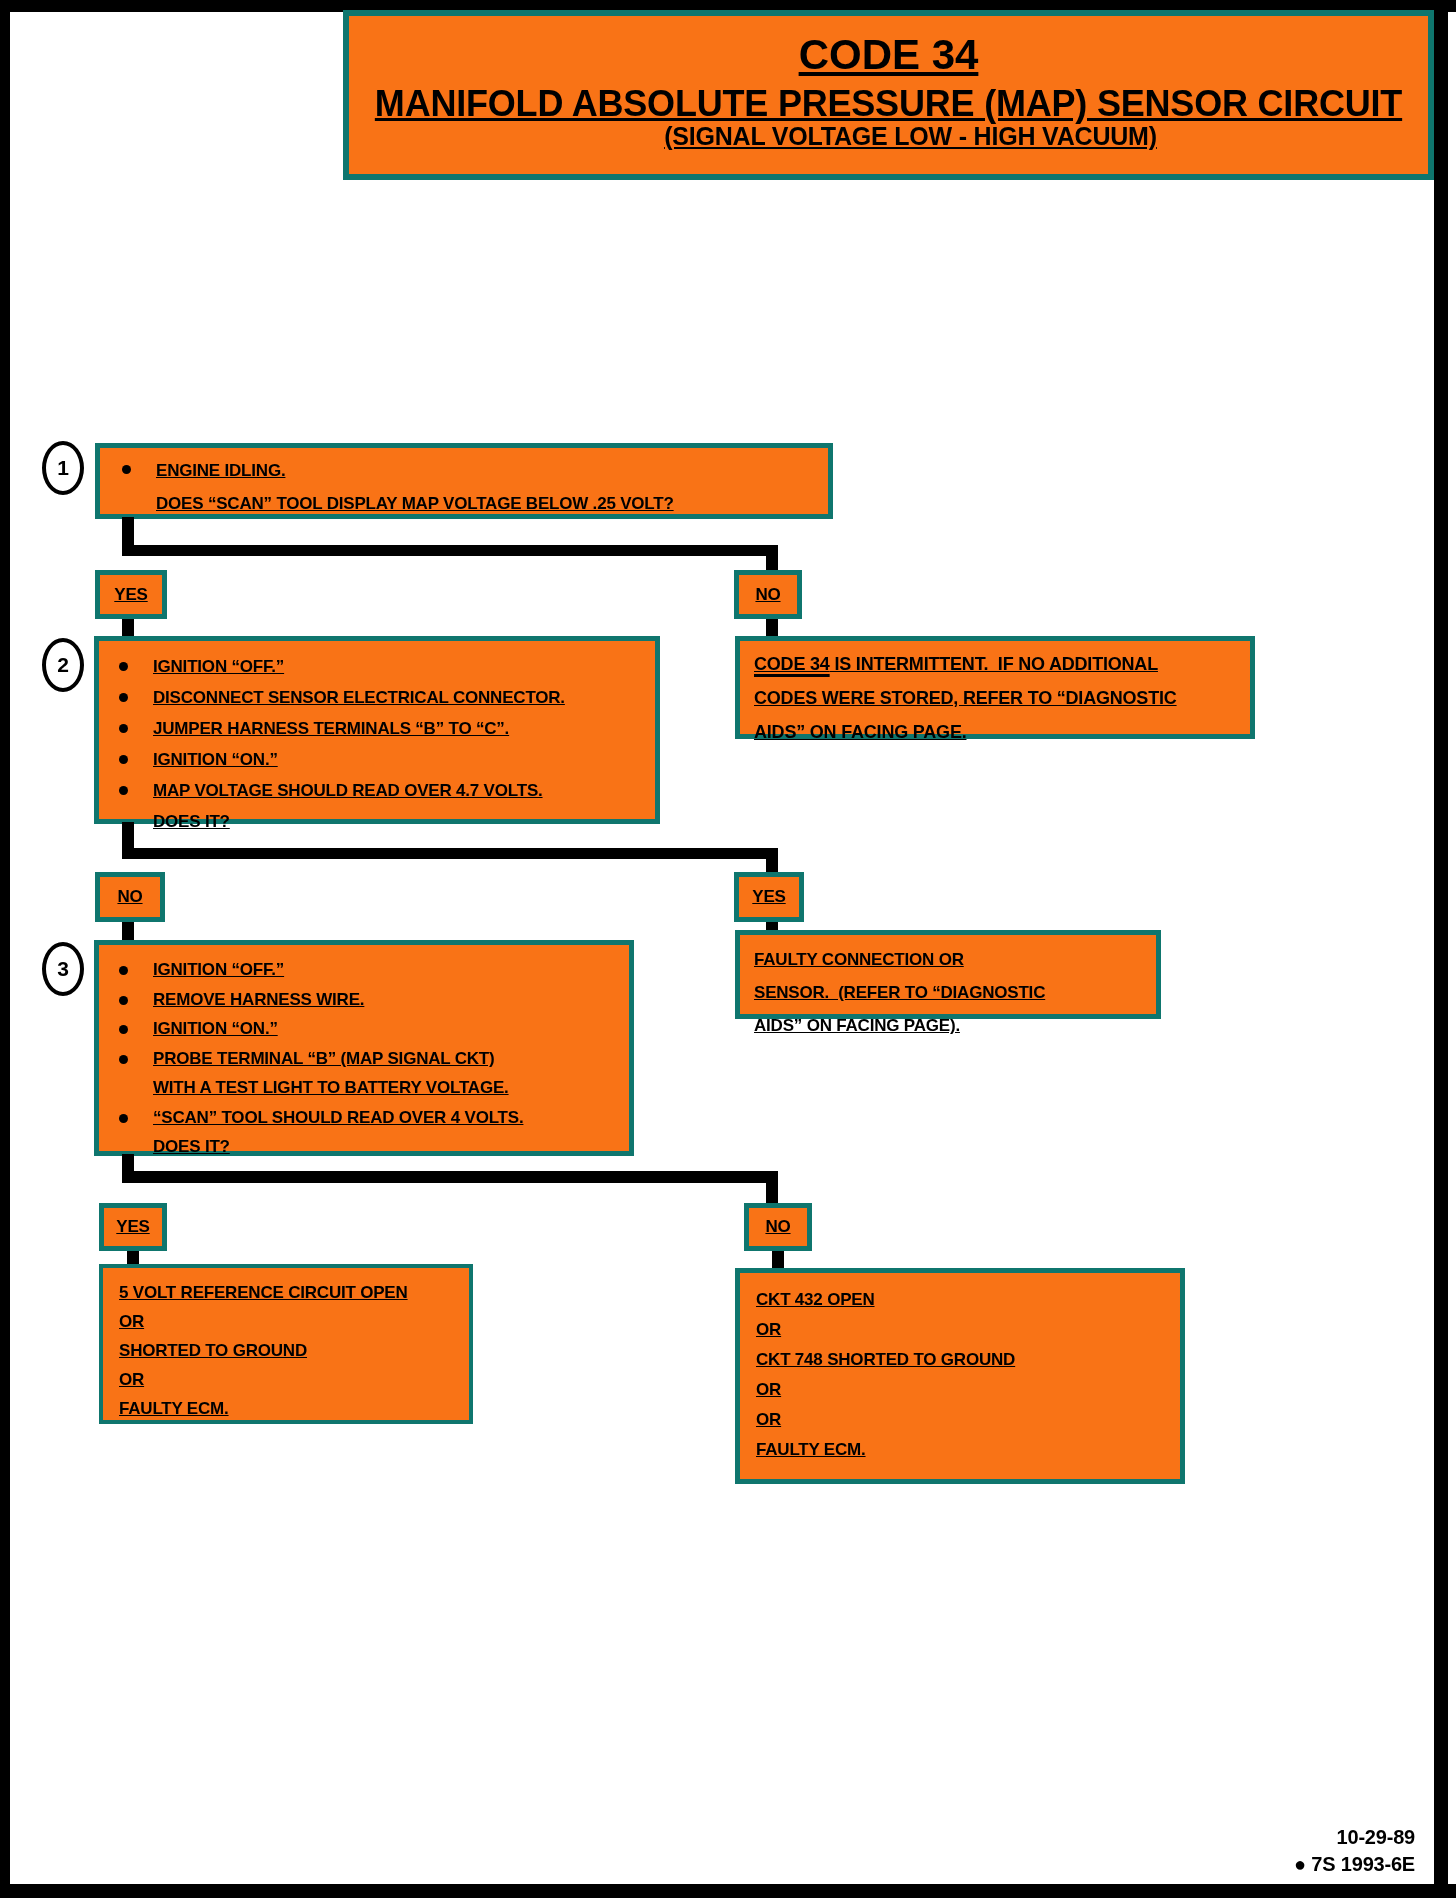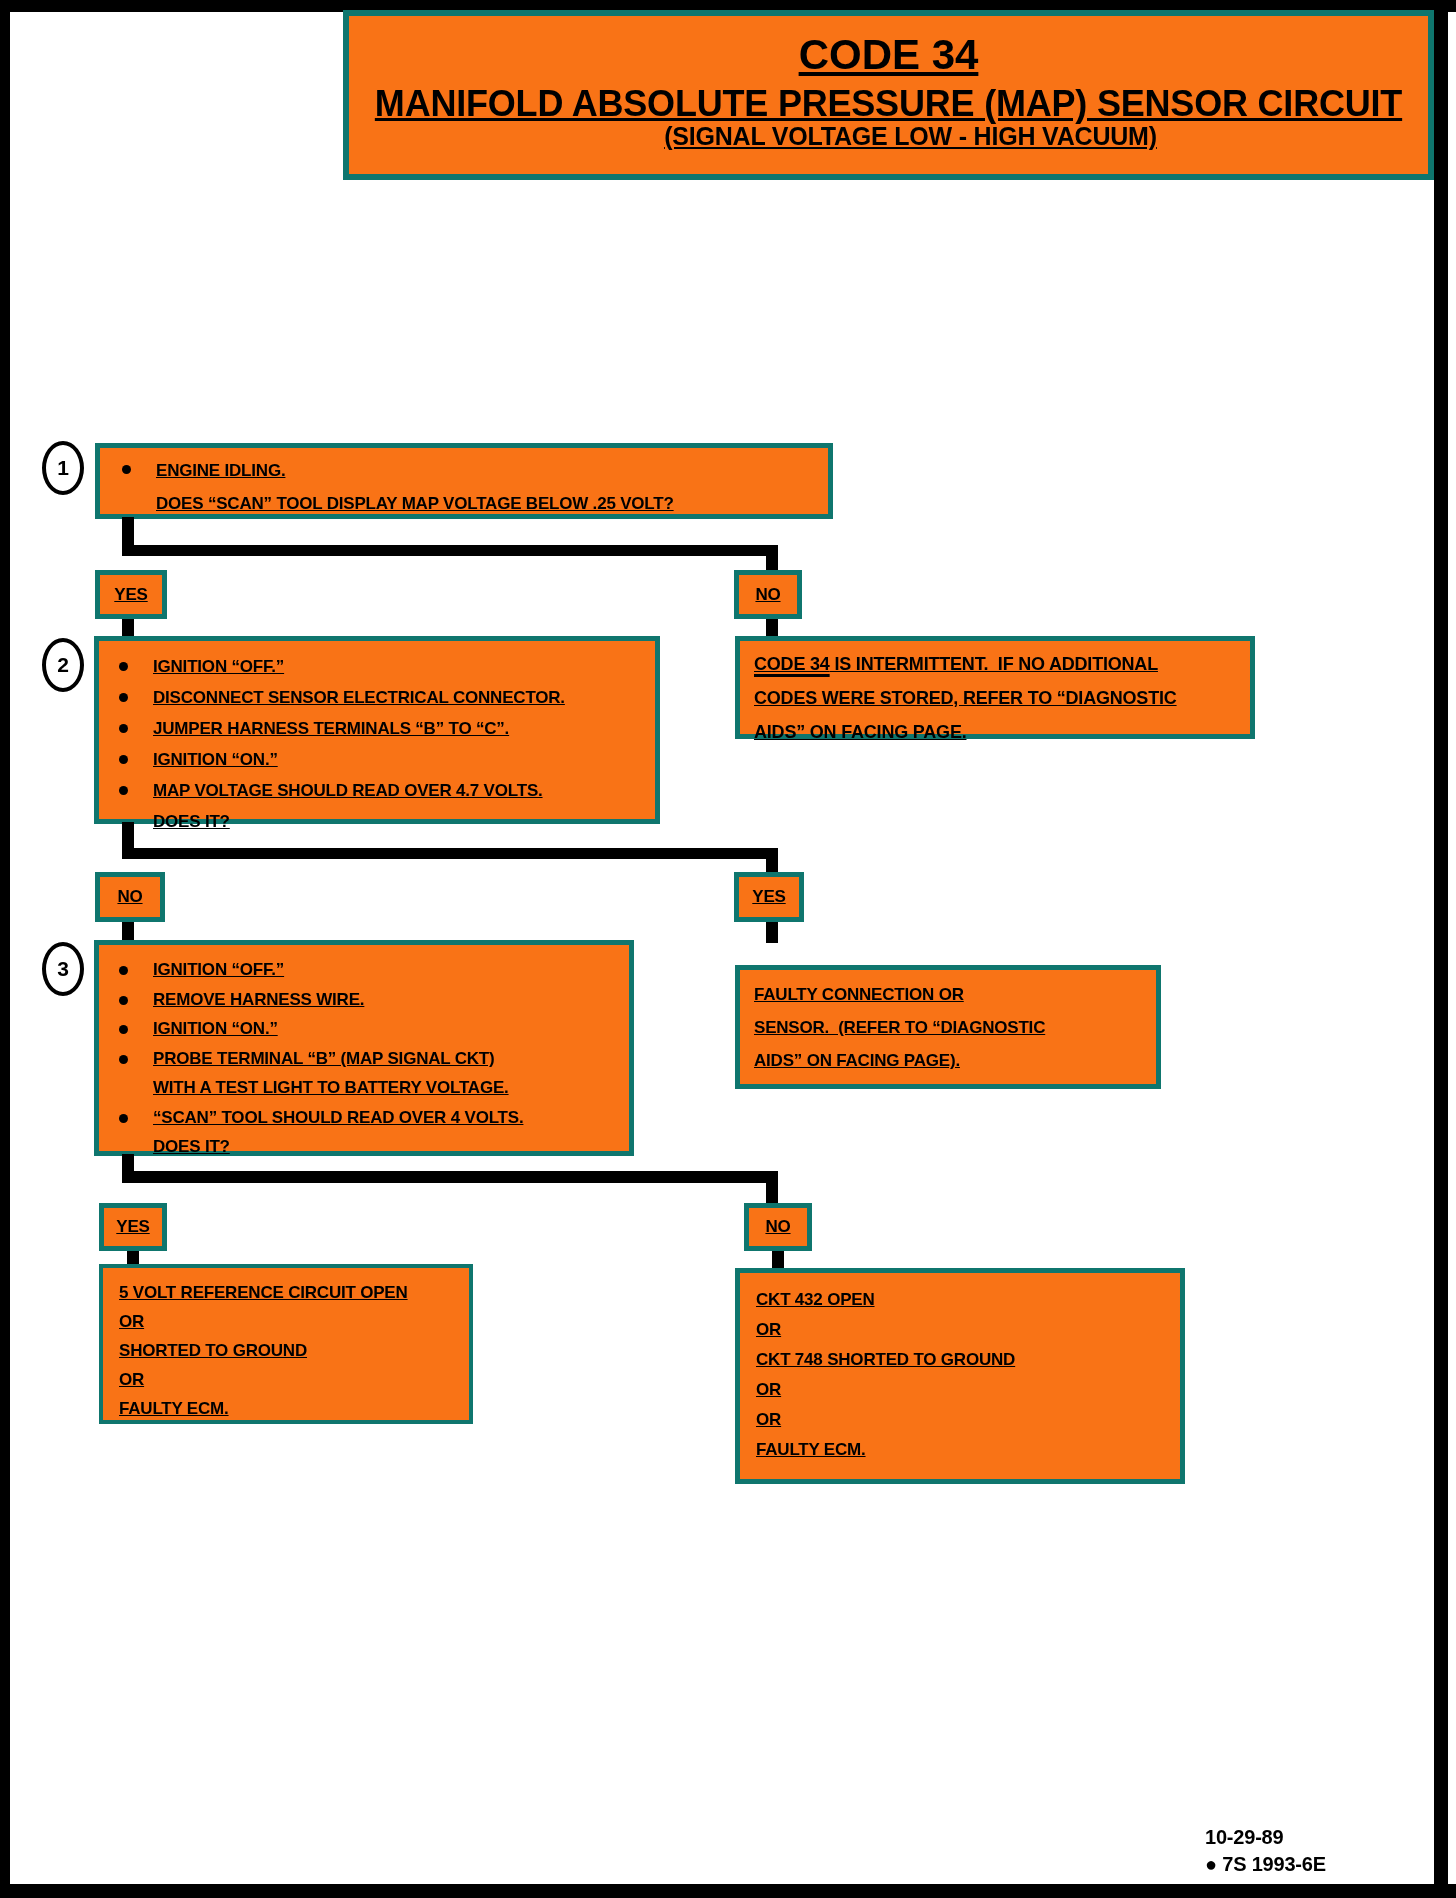--- a/index.html
+++ b/index.html
@@ -23,21 +23,21 @@
   .cont .dotcol .dot{visibility:hidden;}
   .s1 .line{line-height:33px;}
   .s2 .line{line-height:31px;}
   .s3 .line{line-height:29.5px;}
   .pre{white-space:pre;}
   .u{text-decoration:underline;text-underline-offset:4px;text-decoration-thickness:3px;white-space:pre;}
   .interm{font-size:18px;line-height:34px;padding:6px 0 0 14px;}
   .faulty{font-size:17px;line-height:33px;padding:8px 0 0 14px;}
   .resL{font-size:17px;line-height:29px;padding:10px 0 0 16px;border-width:4px;}
   .resR{font-size:17px;line-height:30px;padding:12px 0 0 16px;}
-  .footer{position:absolute;left:1205px;top:1824px;width:210px;text-align:left;
+  .footer{position:absolute;left:1205px;top:1824px;width:210px;text-align:right;
           font-size:20px;line-height:27px;}
 </style>
 </head>
 <body>
 
 <div class="page">
 
   <div class="abs ink" style="left:0;top:0;width:10px;height:1898px;"></div>
   <div class="abs ink" style="left:0;top:0;width:1456px;height:12px;"></div>
   <div class="abs ink" style="left:1434px;top:0;width:14px;height:1898px;"></div>
@@ -183,21 +183,21 @@
         <span>“SCAN” TOOL SHOULD READ OVER 4 VOLTS.</span>
       </div>
     <div class="line cont">
         <span class="dotcol">
           <span class="dot"></span>
         </span>
         <span>DOES IT?</span>
       </div>
   </div>
 
-  <div class="box faulty" style="left:735px;top:965px;width:426px;height:124px;">
+  <div class="box faulty" style="left:735px;top:930px;width:426px;height:89px;">
     <div class="pre">FAULTY CONNECTION OR</div>
     <div class="pre">SENSOR.  (REFER TO “DIAGNOSTIC</div>
     <div class="pre">AIDS” ON FACING PAGE).</div>
   </div>
 
   <div class="abs ink" style="left:122px;top:1154px;width:12px;height:19px;"></div>
   <div class="abs ink" style="left:122px;top:1171px;width:656px;height:12px;"></div>
   <div class="abs ink" style="left:766px;top:1183px;width:12px;height:20px;"></div>
   <div class="box lbl" style="left:99px;top:1203px;width:68px;height:48px;">
     <span>YES</span>

